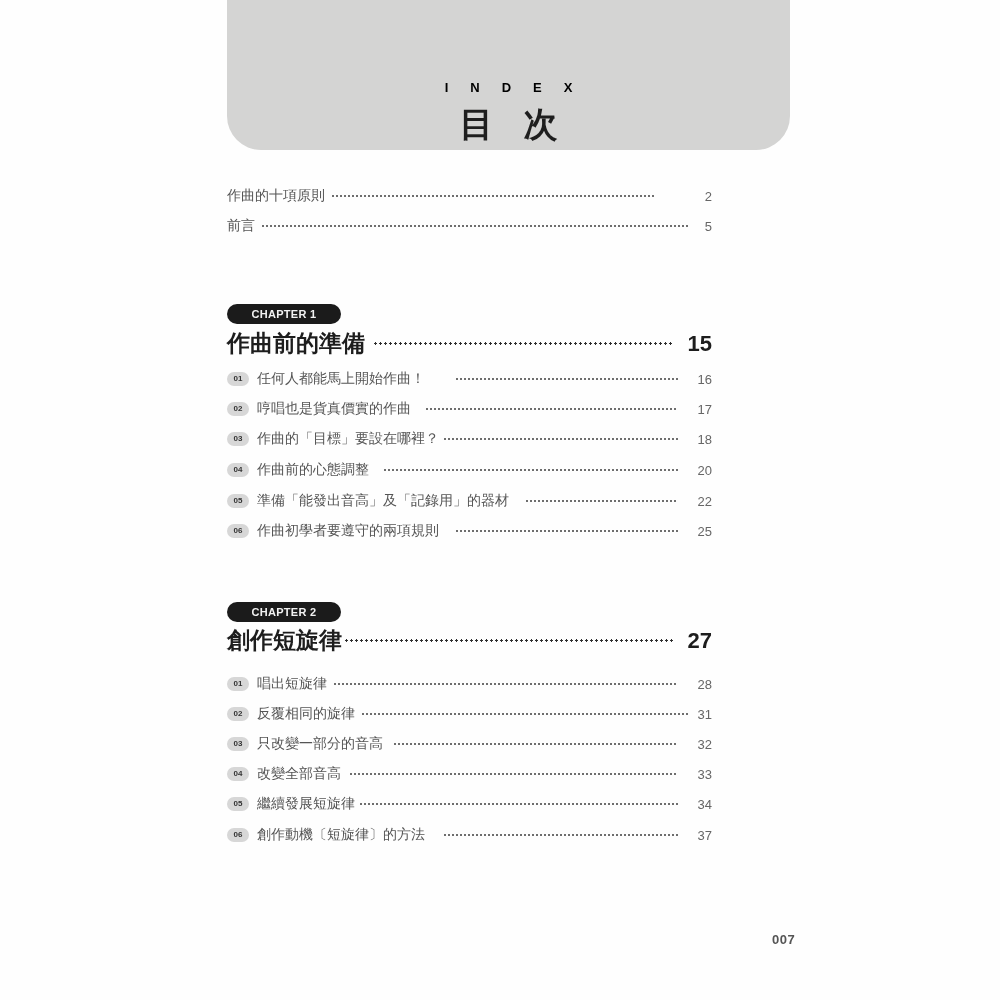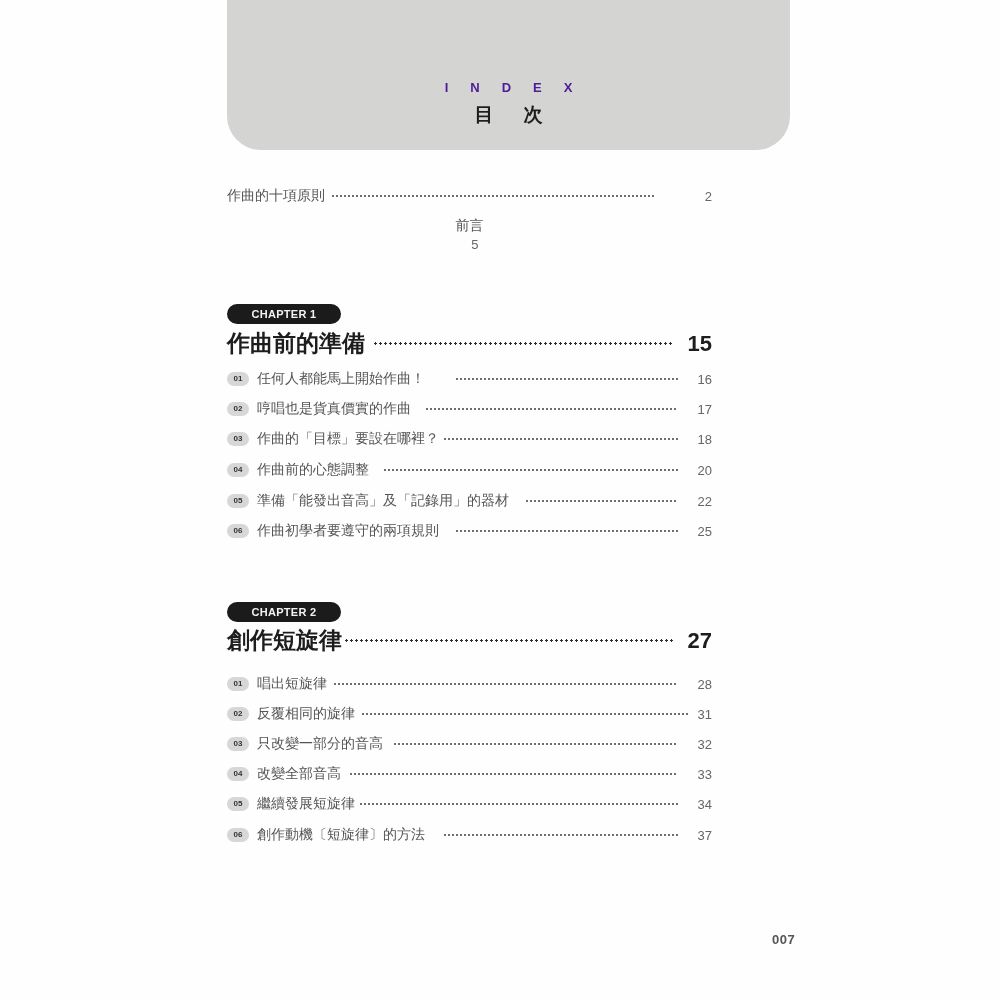--- a/index.html
+++ b/index.html
@@ -22,27 +22,27 @@
       background: #d4d4d3;
       border-bottom-left-radius: 34px;
       border-bottom-right-radius: 34px;
     }
     .header-index {
       position: absolute; left: 0; right: 0; top: 80px;
       text-align: center;
       font-family: "Liberation Sans", sans-serif;
       font-size: 13px; font-weight: bold;
       letter-spacing: 22px;
-      color: #4c1d95;
+      color: #000000;
       padding-left: 22px;
     }
     .header-title {
       position: absolute; left: 0; right: 0; top: 102px;
       text-align: center;
-      font-size: 19px; font-weight: bold;
+      font-size: 34px; font-weight: bold;
       letter-spacing: 30px;
       padding-left: 30px;
       color: #1e1e1e;
     }
 
     .toc-row {
       position: absolute;
       left: 227px; width: 485px;
       display: flex; align-items: center;
       white-space: nowrap;
@@ -118,21 +118,21 @@
   <div class="header-box">
     <div class="header-index">INDEX</div>
     <div class="header-title">目次</div>
   </div>
 
   <div class="toc-row front-row" style="top:187px;">
     <span class="label">作曲的十項原則</span>
     <span class="leader" style="margin-right:40px;"></span>
     <span class="page-num">2</span>
   </div>
-  <div class="toc-row front-row" style="top:217px;flex-direction:column;">
+  <div class="toc-row front-row" style="top:217px;">
     <span class="label">前言</span>
     <span class="leader"></span>
     <span class="page-num">5</span>
   </div>
 
   <div class="chapter-badge" style="top:304px;">CHAPTER 1</div>
   <div class="toc-row chapter-row" style="top:328px;">
     <span class="label">作曲前的準備</span>
     <span class="leader"></span>
     <span class="page-num">15</span>

